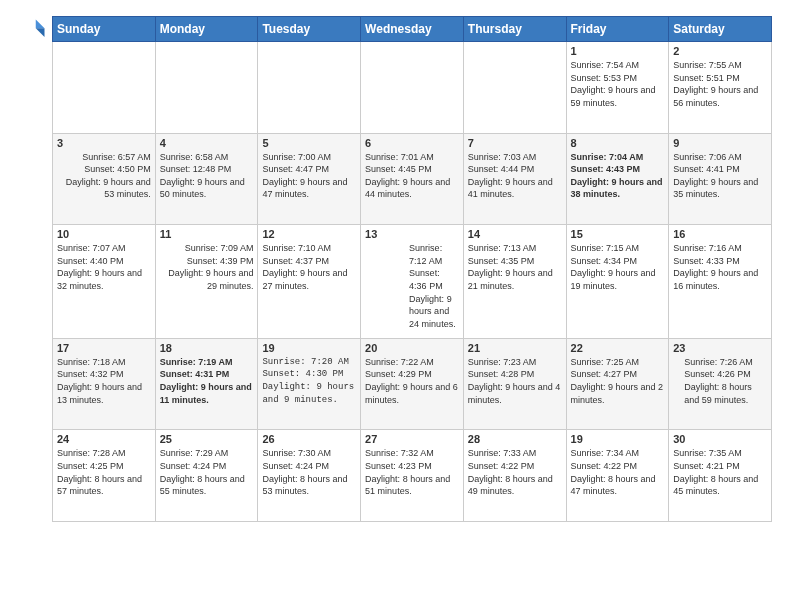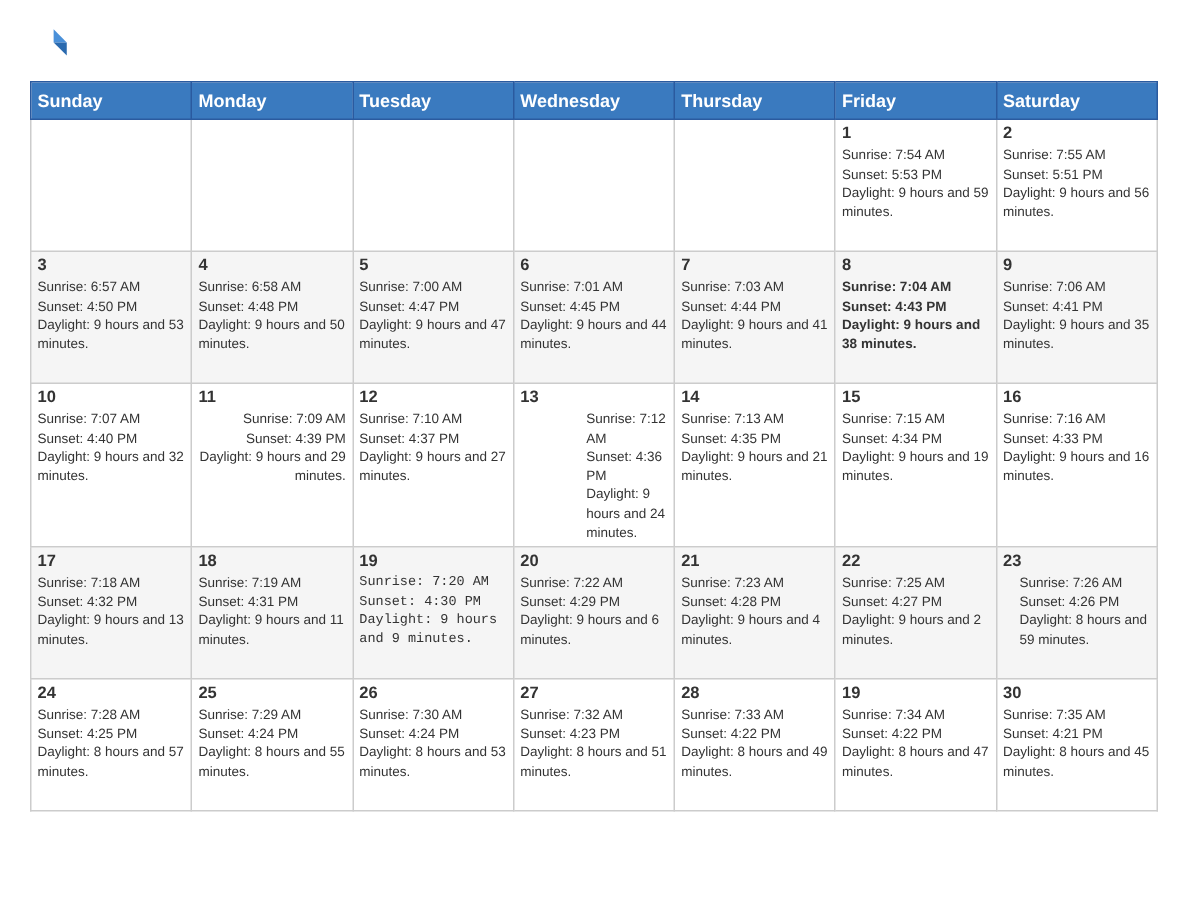--- a/index.html
+++ b/index.html
@@ -8,21 +8,21 @@
       background: #fff;
       width: 792px;
       height: 612px;
       overflow: hidden;
     }
     .page {
       width: 792px;
       height: 532px;
       padding: 16px 20px 10px 20px;
       display: flex;
-      flex-direction: column;
+      flex-direction: row;
     }
     .header {
       display: flex;
       justify-content: space-between;
       align-items: flex-start;
       margin-bottom: 10px;
     }
     .logo {
       display: flex;
       align-items: center;
@@ -145,28 +145,28 @@
           <td>
             <div class="day-num">2</div>
             <div class="day-info" style="white-space: pre-line;">Sunrise: 7:55 AM
 Sunset: 5:51 PM
 Daylight: 9 hours and 56 minutes.</div>
           </td>
         </tr>
         <tr>
           <td>
             <div class="day-num">3</div>
-            <div class="day-info" style="white-space: pre-line;">Sunrise: 6:57 AM
+            <div class="day-info" style="white-space: pre-line; text-align: right;">Sunrise: 6:57 AM
 Sunset: 4:50 PM
 Daylight: 9 hours and 53 minutes.</div>
           </td>
           <td>
             <div class="day-num">4</div>
             <div class="day-info" style="white-space: pre-line;">Sunrise: 6:58 AM
-Sunset: 4:48 PM
+Sunset: 12:48 PM
 Daylight: 9 hours and 50 minutes.</div>
           </td>
           <td>
             <div class="day-num">5</div>
             <div class="day-info" style="white-space: pre-line;">Sunrise: 7:00 AM
 Sunset: 4:47 PM
 Daylight: 9 hours and 47 minutes.</div>
           </td>
           <td>
             <div class="day-num">6</div>
@@ -239,21 +239,21 @@
         </tr>
         <tr>
           <td>
             <div class="day-num">17</div>
             <div class="day-info" style="white-space: pre-line;">Sunrise: 7:18 AM
 Sunset: 4:32 PM
 Daylight: 9 hours and 13 minutes.</div>
           </td>
           <td>
             <div class="day-num">18</div>
-            <div class="day-info" style="white-space: pre-line;">Sunrise: 7:19 AM
+            <div class="day-info" style="white-space: pre-line; font-weight: bold;">Sunrise: 7:19 AM
 Sunset: 4:31 PM
 Daylight: 9 hours and 11 minutes.</div>
           </td>
           <td>
             <div class="day-num">19</div>
             <div class="day-info" style="white-space: pre-line; font-family: Liberation Mono, monospace;">Sunrise: 7:20 AM
 Sunset: 4:30 PM
 Daylight: 9 hours and 9 minutes.</div>
           </td>
           <td>

